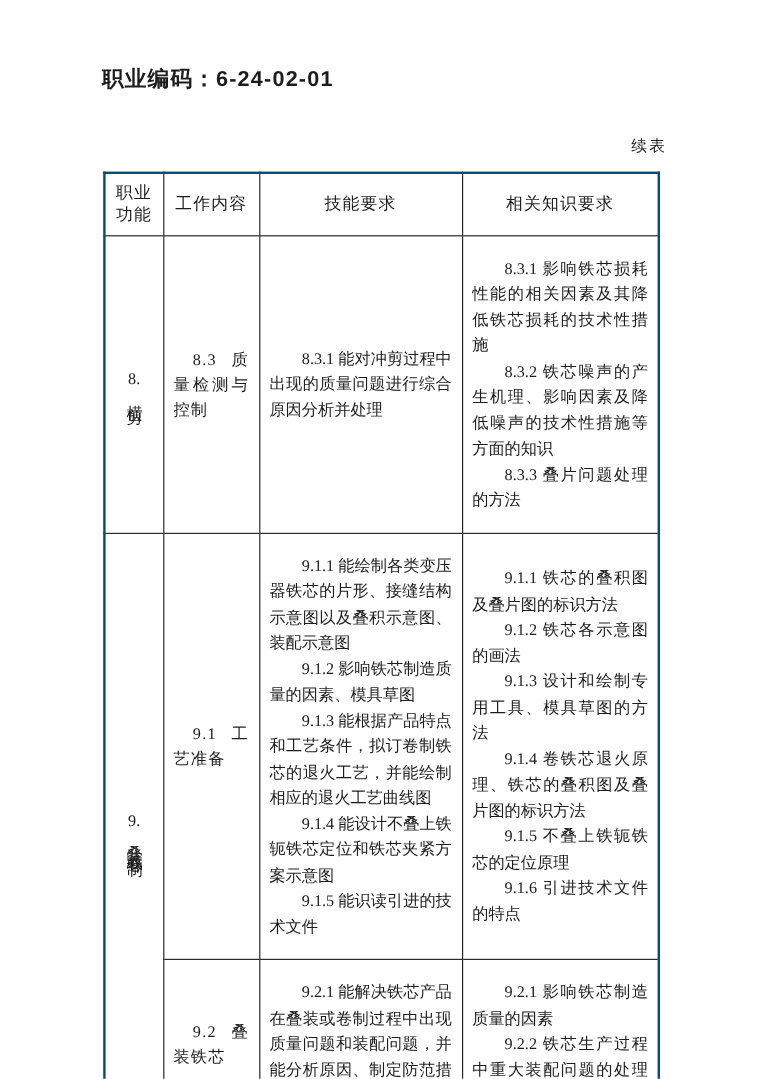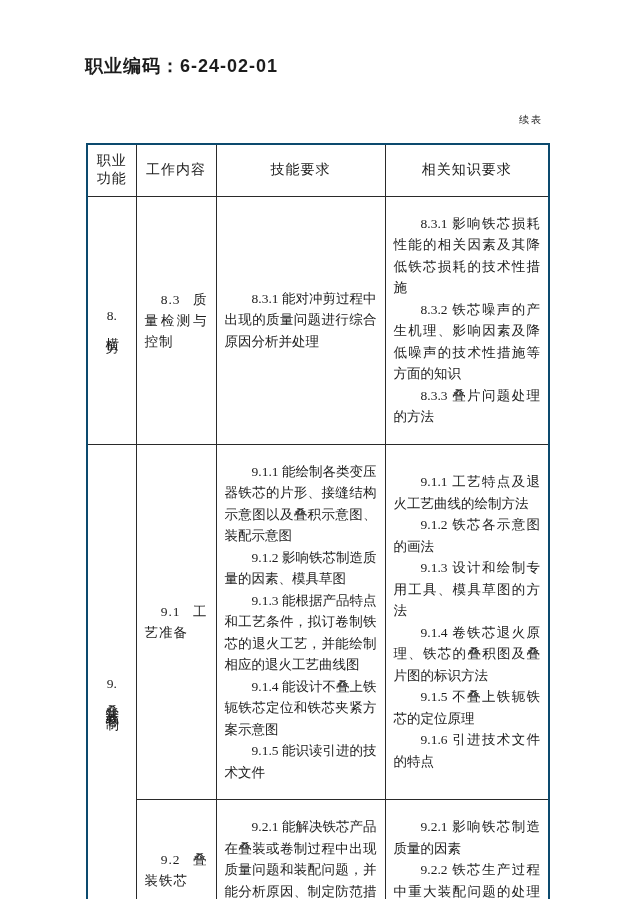--- a/index.html
+++ b/index.html
@@ -10,22 +10,22 @@
     font-family: "Liberation Serif", "DejaVu Serif", serif;
     color: #1c1c1c;
     overflow: hidden;
   }
   .doc-code {
     position: absolute; left: 85px; top: 54px;
     font-family: "Liberation Sans", "DejaVu Sans", sans-serif;
     font-weight: bold; font-size: 18px; letter-spacing: 1px;
   }
   .continued {
-    position: absolute; top: 113px; right: 98px;
-    font-size: 10px; letter-spacing: 2px;
+    position: absolute; top: 113px; right: 85px;
+    font-size: 13px; letter-spacing: 2px;
   }
   .std-table {
     position: absolute; left: 86px; top: 143px;
     width: 462px;
     border-collapse: collapse;
     table-layout: fixed;
     font-size: 13.5px;
   }
   .std-table th, .std-table td {
     border: 1px solid #2a2a2a;
@@ -125,21 +125,21 @@
         <p>9.1 工艺准备</p>
       </td>
       <td class="text-cell">
         <p class="item">9.1.1 能绘制各类变压器铁芯的片形、接缝结构示意图以及叠积示意图、装配示意图</p>
         <p class="item">9.1.2 影响铁芯制造质量的因素、模具草图</p>
         <p class="item">9.1.3 能根据产品特点和工艺条件，拟订卷制铁芯的退火工艺，并能绘制相应的退火工艺曲线图</p>
         <p class="item">9.1.4 能设计不叠上铁轭铁芯定位和铁芯夹紧方案示意图</p>
         <p class="item">9.1.5 能识读引进的技术文件</p>
       </td>
       <td class="text-cell">
-        <p class="item">9.1.1 工艺特点及退火工艺曲线的绘制方法</p>
+        <p class="item">9.1.1 铁芯的叠积图及叠片图的标识方法</p>
         <p class="item">9.1.2 铁芯各示意图的画法</p>
         <p class="item">9.1.3 设计和绘制专用工具、模具草图的方法</p>
         <p class="item">9.1.4 卷铁芯退火原理、铁芯的叠积图及叠片图的标识方法</p>
         <p class="item">9.1.5 不叠上铁轭铁芯的定位原理</p>
         <p class="item">9.1.6 引进技术文件的特点</p>
       </td>
     </tr>
     <tr class="row-92">
       <td class="work-cell">
         <p>9.2 叠装铁芯</p>

